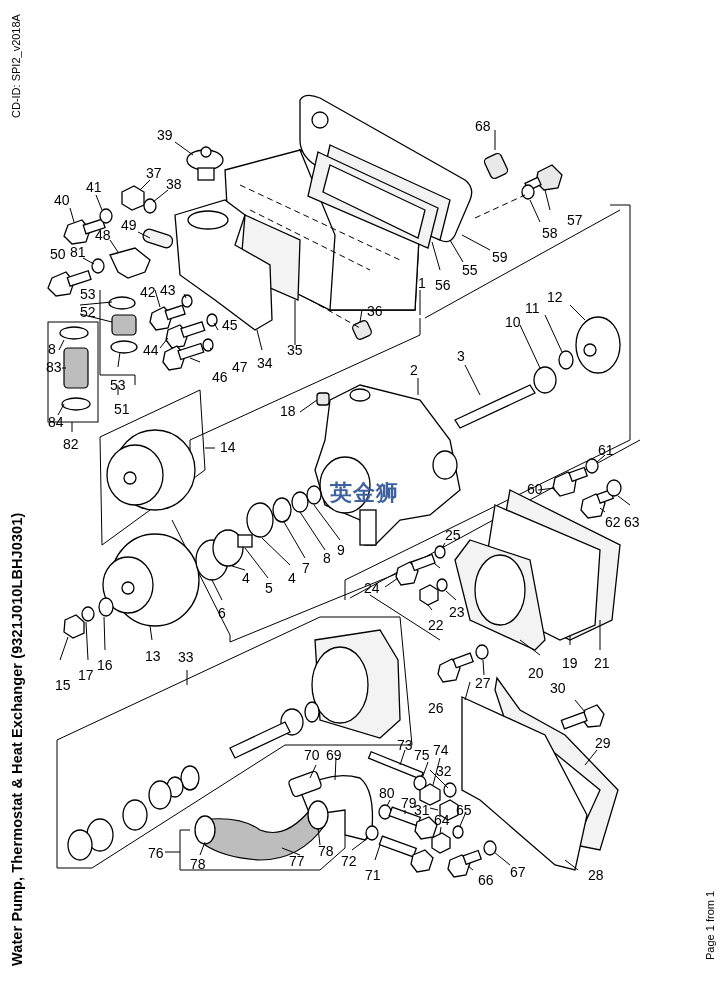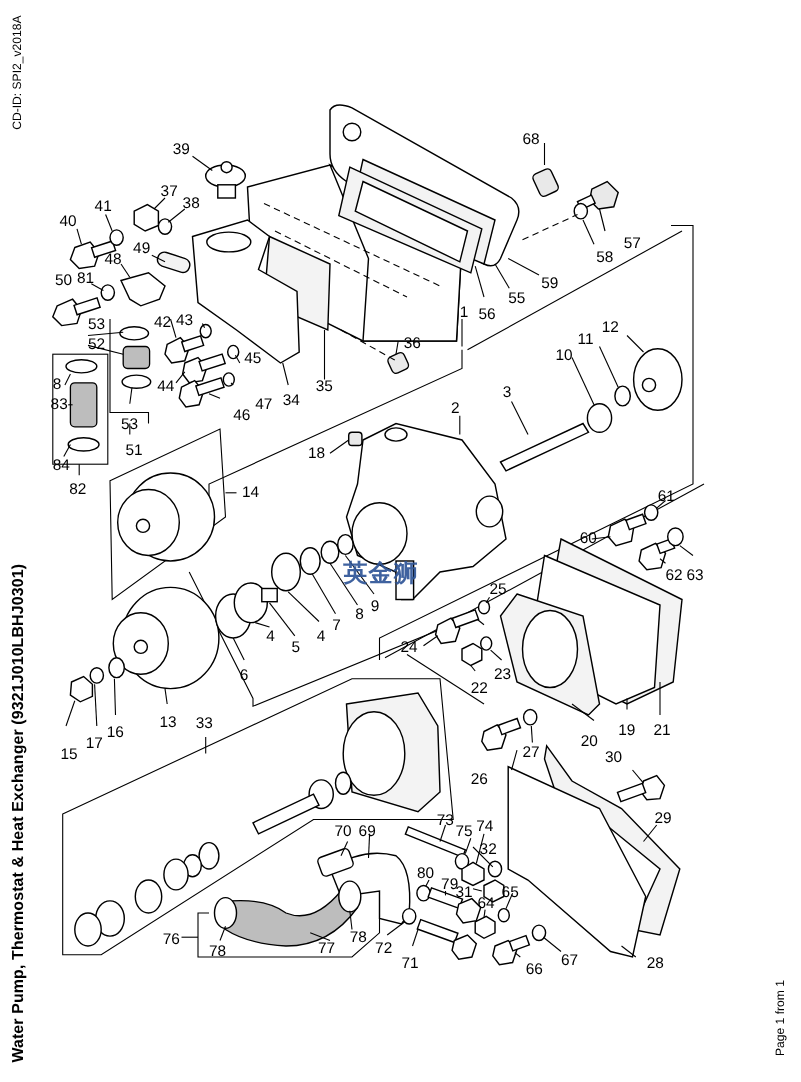--- a/index.html
+++ b/index.html
@@ -9,21 +9,21 @@
   #title { left: 9px; top: 966px; transform: rotate(-90deg); font-size: 14.5px; font-weight: bold; letter-spacing: 0.1px; }
   #pageno { left: 704px; top: 960px; transform: rotate(-90deg); font-size: 11px; }
   svg#diagram { position: absolute; left: 0; top: 0; }
   .lbl { font-family: "Liberation Sans", sans-serif; font-size: 14px; fill: #000; }
   .p { fill: #fff; stroke: #000; stroke-width: 1.3; }
   .pg { fill: #e9e9e9; stroke: #000; stroke-width: 1.3; }
   .pd { fill: #bdbdbd; stroke: #000; stroke-width: 1.2; }
   .ln { fill: none; stroke: #000; stroke-width: 1; }
   .dash { fill: none; stroke: #000; stroke-width: 1; stroke-dasharray: 6 4; }
   .gasket { fill: #f3f3f3; stroke: #000; stroke-width: 1.3; }
-  #watermark { position: absolute; left: 312px; top: 478px; font-size: 22px; font-weight: bold; color: #2f5597; letter-spacing: 1px; font-family: "DejaVu Sans", sans-serif; opacity: 0.92; margin-top: 28px; }
+  #watermark { position: absolute; left: 330px; top: 478px; font-size: 22px; font-weight: bold; color: #2f5597; letter-spacing: 1px; font-family: "DejaVu Sans", sans-serif; opacity: 0.92; }
 </style>
 </head>
 <body>
 
 <div id="cdid" class="side-text">CD-ID: SPI2_v2018A</div>
 <div id="title" class="side-text">Water Pump, Thermostat &amp; Heat Exchanger (9321J010LBHJ0301)</div>
 <div id="pageno" class="side-text">Page 1 from 1</div>
 
 <svg id="diagram" width="728" height="984" viewBox="0 0 728 984">
 

